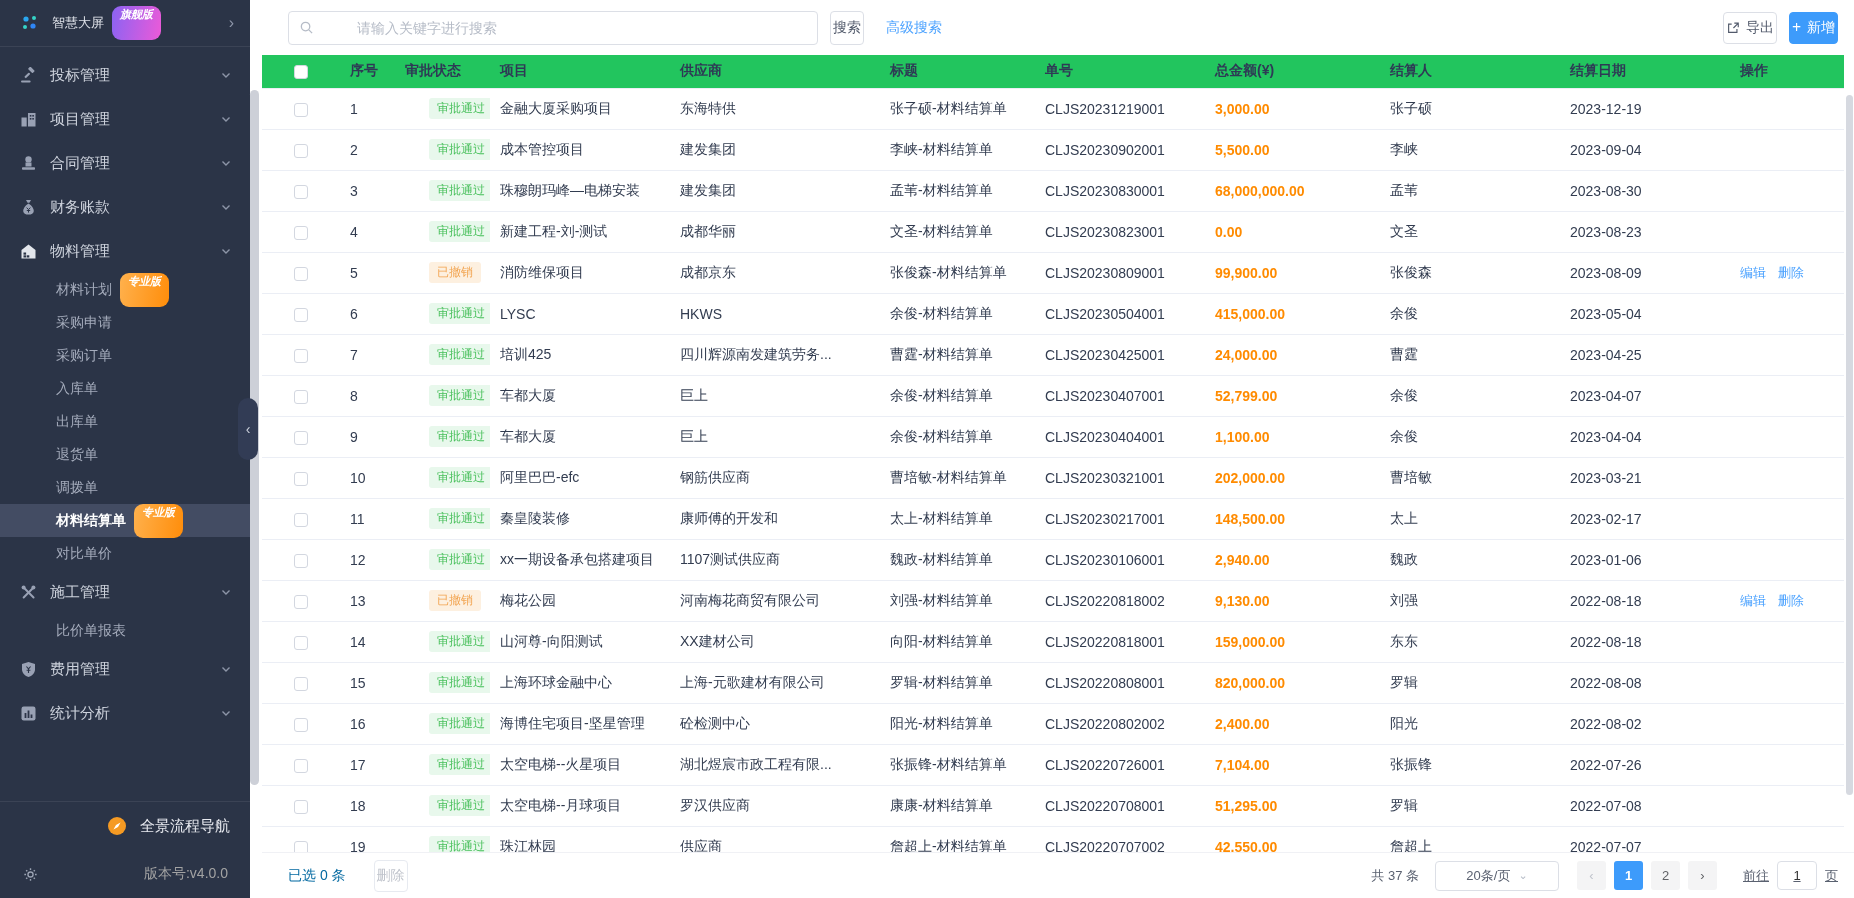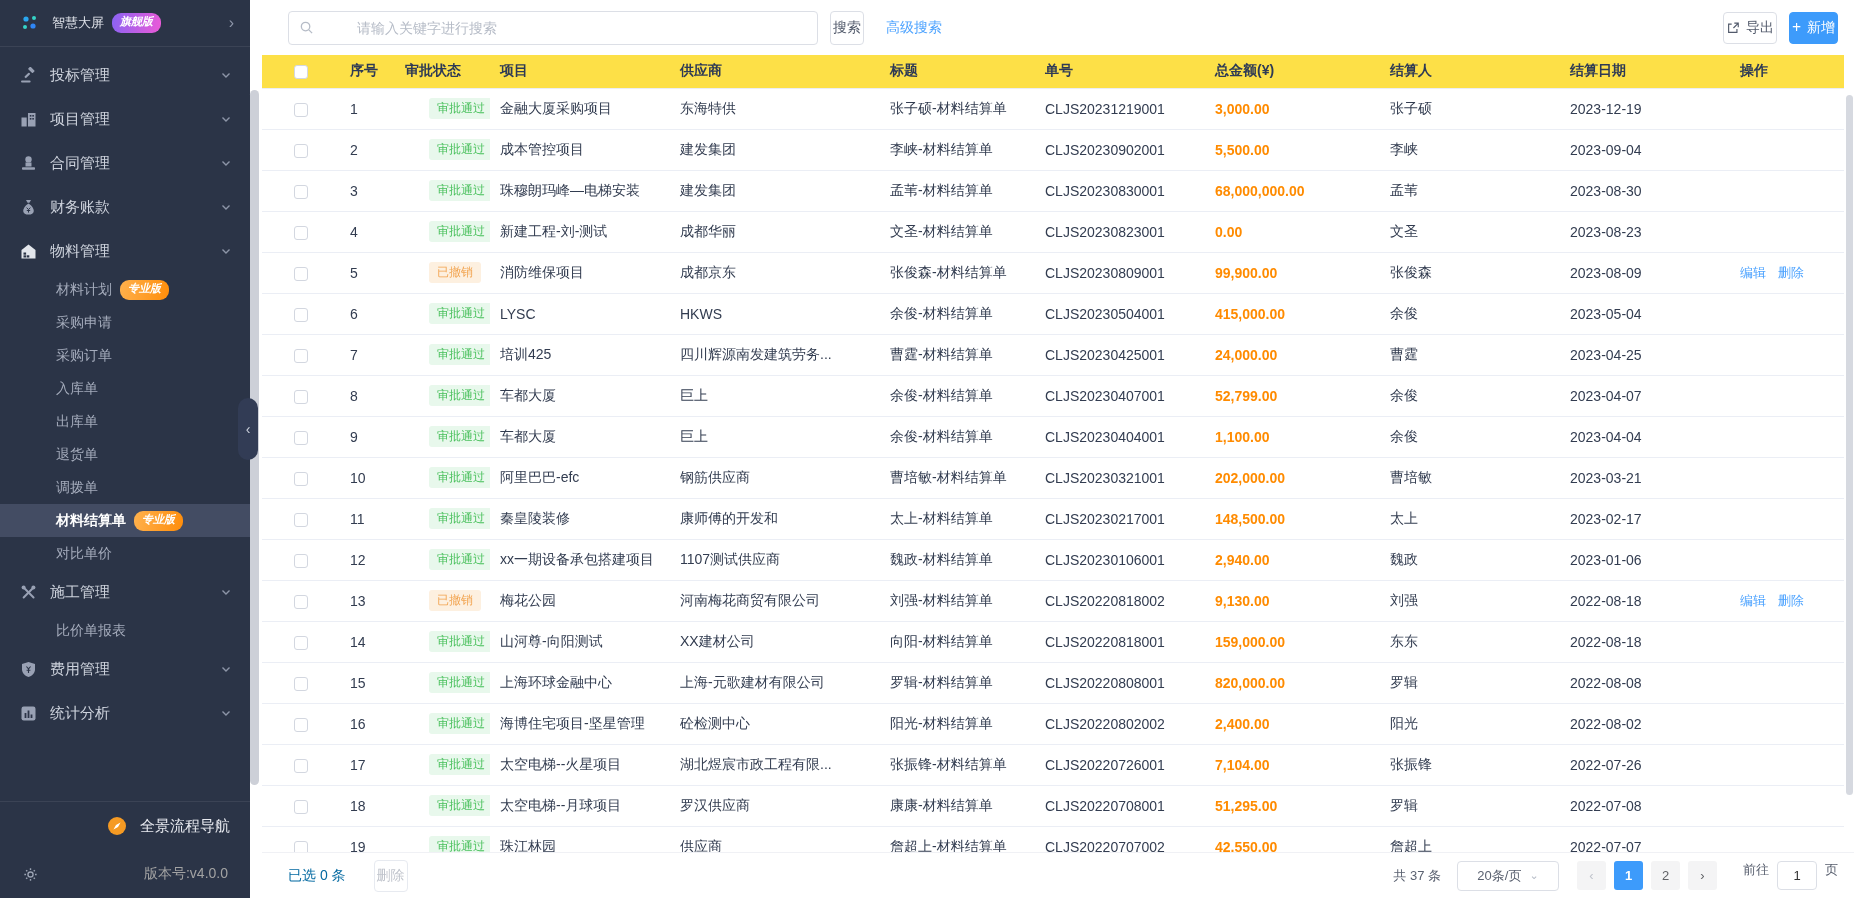--- a/index.html
+++ b/index.html
@@ -16,21 +16,21 @@
   .side-divider { height:1px; background:rgba(255,255,255,0.08); }
   .side-menu { flex:0 0 auto; padding-top:6px; }
   .menu-item { display:flex; align-items:center; cursor:pointer; }
   .menu-item.parent { height:44px; padding:0 18px 0 20px; font-size:15px; color:#ced3dd; }
   .menu-item.child { height:33px; padding:0 18px 0 56px; font-size:14px; color:#a5acbc; }
   .menu-item.child.active { background:#434c63; color:#ffffff; font-weight:bold; }
   .mi-icon { width:17px; height:17px; margin-right:13px; display:inline-flex; }
   .mi-icon svg { width:17px; height:17px; }
   .mi-label { white-space:nowrap; }
   .mi-chev { margin-left:auto; display:inline-flex; color:#8d95a8; }
-  .badge { display:inline-block; margin-left:8px; font-size:11px; font-style:italic; font-weight:bold; color:#fff; padding:1px 8px 4px; border-radius:9px; white-space:nowrap; }
+  .badge { display:inline-block; margin-left:8px; font-size:11px; font-style:italic; font-weight:bold; color:#fff; padding:1px 8px 18px; border-radius:9px; white-space:nowrap; }
   .badge-flag { background:linear-gradient(100deg,#8a63f3,#ec5ad8); }
   .badge-pro { background:linear-gradient(100deg,#ffb14d,#ff8d0a); }
   .side-footer { margin-top:auto; }
   .nav-item { height:48px; display:flex; align-items:center; padding:0 20px; font-size:15px; color:#e8eaf0;justify-content:flex-end; }
   .nav-item .mi-icon { width:20px; height:20px; }
   .nav-item .mi-icon svg { width:20px; height:20px; }
   .version-row { height:48px; display:flex; align-items:center; padding:0 22px; color:#a3a3a3; font-size:14px; }
   .version-row .ver { margin-left:auto; }
   .side-scrollbar { position:absolute; left:250px; top:90px; width:9px; height:695px; background:#cdd0d8; border-radius:5px; z-index:3; }
   .collapse-handle { position:absolute; left:238px; top:398px; width:20px; height:62px; background:#323c55; border-radius:10px; z-index:4; display:flex; align-items:center; justify-content:center; color:#cfd4de; font-size:14px; }
@@ -48,43 +48,43 @@
   .adv-link { margin-left:22px; }
   .toolbar-spacer { flex:1; }
   .btn-export { height:32px; }
   .btn-export svg { width:14px; height:14px; margin-right:6px; }
   .btn-primary { height:32px; margin-left:12px; background:#3d9bfb; border-color:#3d9bfb; color:#fff; }
   .btn-primary .plus { font-size:16px; margin-right:6px; font-weight:bold; }
 
   
   .table-wrap { height:797px; overflow:hidden; position:relative; padding-right:10px; }
   table { width:100%; border-collapse:collapse; table-layout:fixed; }
-  th { background:#fde047; height:33px; text-align:left; font-size:14px; font-weight:bold; color:#2e3a55; padding:0 0 0 10px; border-bottom:1px solid #ebeef5; white-space:nowrap; overflow:hidden; }
+  th { background:#22c55e; height:33px; text-align:left; font-size:14px; font-weight:bold; color:#2e3a55; padding:0 0 0 10px; border-bottom:1px solid #ebeef5; white-space:nowrap; overflow:hidden; }
   td { height:41px; border-bottom:1px solid #ebeef5; padding:0 6px 0 10px; font-size:14px; color:#323c50; white-space:nowrap; overflow:hidden; text-overflow:ellipsis; }
   .c-sel { text-align:center; padding:0; }
   .cb { display:inline-block; width:14px; height:14px; border:1px solid #d3d7e0; border-radius:3px; background:#fff; vertical-align:middle; cursor:pointer; }
   .status { display:inline-block; font-size:12px; border-radius:3px; padding:3px 8px; line-height:1.2;margin-left:24px; }
   .status.approved { background:#e8f8ec; color:#49c05c; }
   .status.revoked  { background:#fdf0e0; color:#f2a654; }
   .amt { color:#ff8b00; font-weight:bold; }
   .ops .lnk { color:#4da3ff; font-size:13px; margin-right:12px; cursor:pointer; text-decoration:none; }
   .v-scrollbar { position:absolute; right:1px; top:40px; width:7px; height:700px; background:#d6d9e0; border-radius:4px; }
 
   
   .footer-bar { height:46px; display:flex; align-items:center; padding:0 16px 0 26px; border-top:1px solid #f0f1f5; flex-shrink:0; background:#fff; }
   .sel-count { color:#0369a1; font-size:14px; }
   .btn-del { margin-left:28px; height:32px; color:#c0c4cc; border-color:#e7eaf0; cursor:not-allowed; }
   .footer-spacer { flex:1; }
   .total-count { color:#5a6170; font-size:13px; margin-right:16px; }
-  .page-size { width:102px; height:30px; border:1px solid #dcdfe6; border-radius:4px; display:flex; align-items:center; justify-content:center; color:#5a6170; font-size:13px; margin-right:18px; cursor:pointer; }
+  .page-size { width:124px; height:30px; border:1px solid #dcdfe6; border-radius:4px; display:flex; align-items:center; justify-content:center; color:#5a6170; font-size:13px; margin-right:18px; cursor:pointer; }
   .page-size .pchev { margin-left:8px; color:#b6bcc7; font-size:11px; }
   .pg-btn { min-width:29px; height:29px; border-radius:3px; background:#f4f4f5; color:#606266; display:inline-flex; align-items:center; justify-content:center; font-size:13px; margin-right:8px; cursor:pointer; }
   .pg-btn.prev { color:#c0c4cc; }
   .pg-btn.active { background:#3d9bfb; color:#fff; font-weight:bold; }
-  .goto { display:flex; color:#5a6170; font-size:13px; margin-left:18px; }
+  .goto { display:flex; align-items:center; color:#5a6170; font-size:13px; margin-left:18px;text-decoration:underline; }
   .goto input { width:40px; height:29px; border:1px solid #dcdfe6; border-radius:4px; text-align:center; margin:0 8px; font-size:13px; color:#333; outline:none; font-family:inherit; }
 </style>
 </head>
 <body>
 
 <div class="app">
 
   <aside class="sidebar">
     <div class="side-top">
       <span class="logo-ic">

